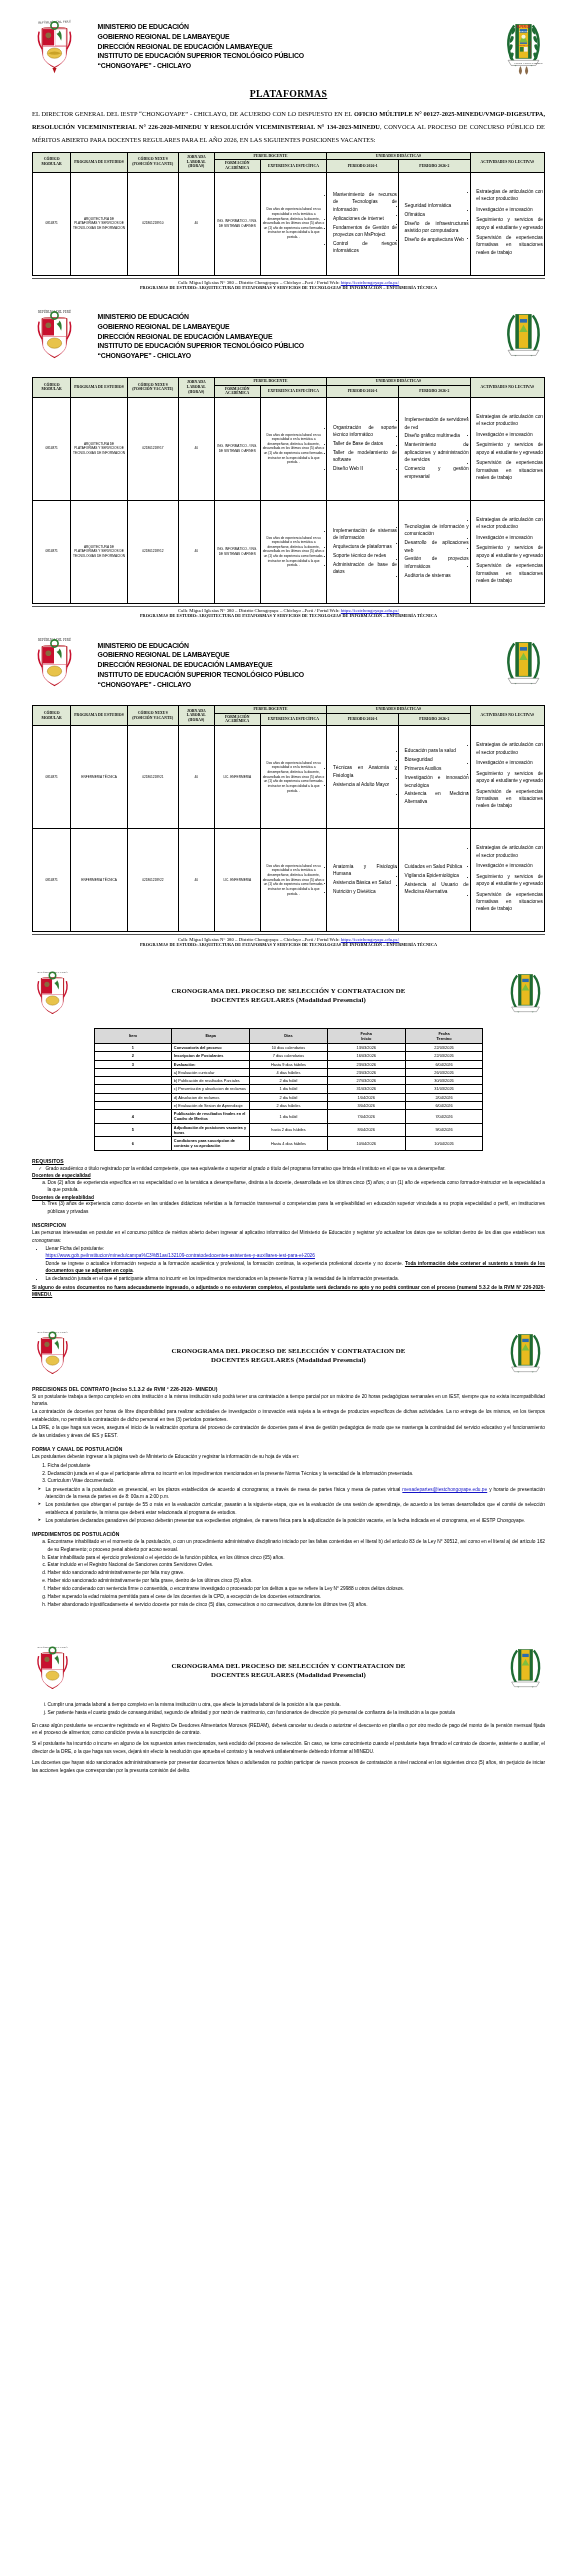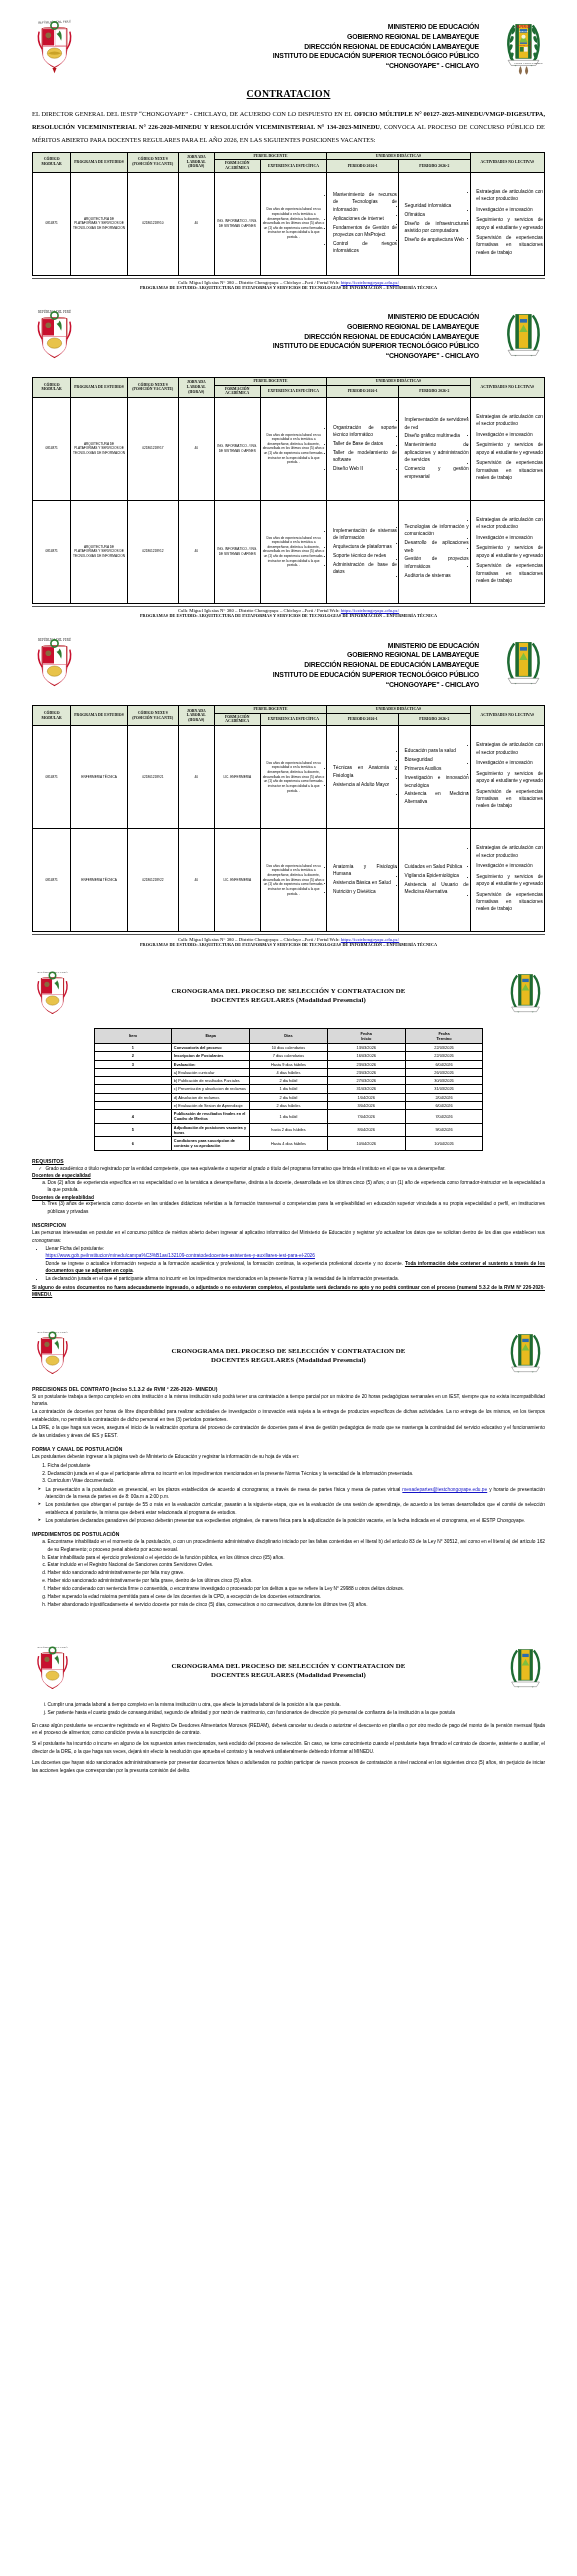--- a/index.html
+++ b/index.html
@@ -17,21 +17,21 @@
     position:relative;
     padding:0 32px;
   }
   
   .letterhead {
     display:flex; align-items:center; justify-content:center;
     gap:5.2px; padding-top:17.5px;
   }
   .crest { width:44px; flex:0 0 44px; display:flex; justify-content:center; }
   .crest svg { display:block; }
-  .lh-text { flex:1 1 auto; text-align:right; }
+  .lh-text { flex:1 1 auto; text-align:left; }
   .lh-text div {
     font-family:"Liberation Sans", sans-serif;
     font-weight:bold;
     font-size:7.5px;
     line-height:1.30;
     letter-spacing:-0.2px;
     transform:scaleX(0.92);
     white-space:nowrap;
   }
   
@@ -221,21 +221,21 @@
         <path d="M10 82 L70 82 L64 92 L16 92 Z" fill="#fff" stroke="#555" stroke-width="0.9"></path>
         <text x="22" y="89" font-size="5" fill="#333" font-family="Liberation Serif, serif">Estudio</text>
         <text x="39" y="89.5" font-size="5" fill="#333" font-family="Liberation Serif, serif">Ciencia</text>
         <text x="55" y="89" font-size="5" fill="#333" font-family="Liberation Serif, serif">Tecnología</text>
         <path d="M34 93 q6 10 0 17 q-6 -7 0 -17z" fill="#8b6b4a"></path>
         <path d="M46 93 q-6 10 0 17 q6 -7 0 -17z" fill="#8b6b4a"></path>
       </svg>
     </div>
   </div>
 
-  <div class="doc-title">CONTRATACION</div>
+  <div class="doc-title">PLATAFORMAS</div>
 
   <p class="para">
     <span>EL DIRECTOR GENERAL DEL IESTP “CHONGOYAPE” - CHICLAYO, DE ACUERDO CON LO DISPUESTO EN EL </span><b>OFICIO MÚLTIPLE N° 00127-2025-MINEDU/VMGP-DIGESUTPA, RESOLUCIÓN VICEMINISTERIAL N° 226-2020-MINEDU Y RESOLUCIÓN VICEMINISTERIAL N° 134-2023-MINEDU</b><span>, CONVOCA AL PROCESO DE CONCURSO PÚBLICO DE MÉRITOS ABIERTO PARA DOCENTES REGULARES PARA EL AÑO 2026, EN LAS SIGUIENTES POSICIONES VACANTES:</span>
   </p>
 
   <table class="vac">
     <colgroup>
       <col style="width:7.5%">
         <col style="width:11%">
         <col style="width:10%">

